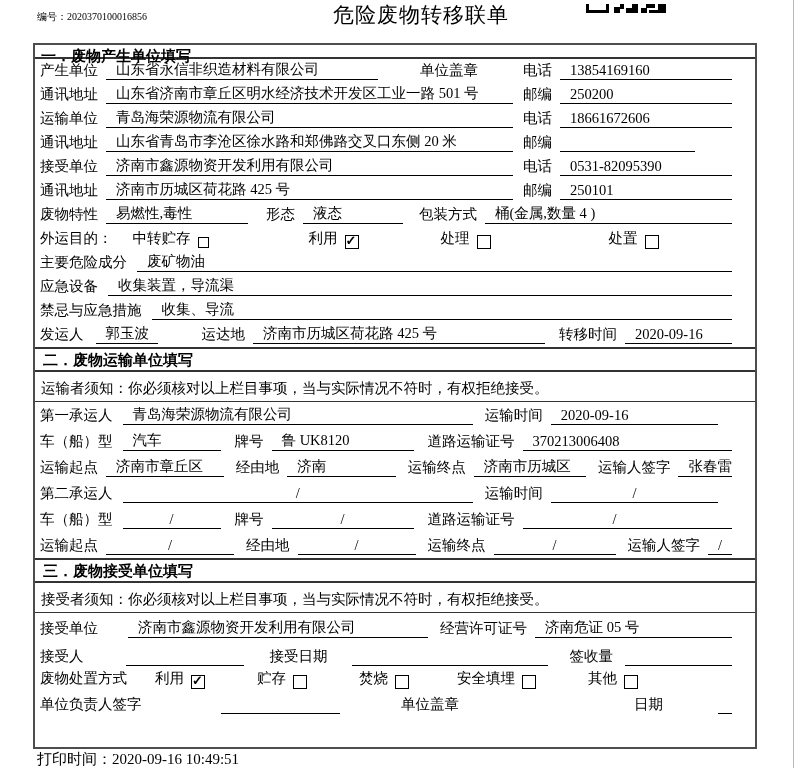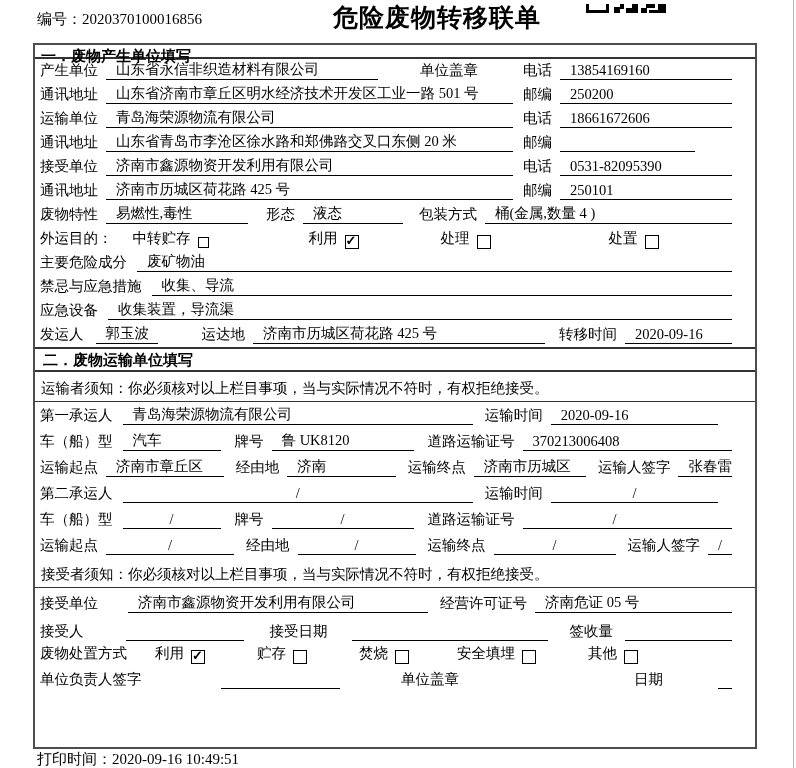--- a/index.html
+++ b/index.html
@@ -3,22 +3,22 @@
 <meta charset="utf-8">
 <style>
   html,body{margin:0;padding:0;background:#fff;}
   body{
     width:796px;height:768px;position:relative;overflow:hidden;
     font-family:"Liberation Serif","DejaVu Serif",serif;
     color:#000;font-size:14.5px;
   }
   .page-edge{position:absolute;top:0;right:2px;width:1px;height:768px;background:#b9b9b9;}
   
-  .serial{position:absolute;left:37px;top:10px;font-size:15px;white-space:nowrap;}
-  .doc-title{position:absolute;left:333px;top:1px;font-size:25px;font-weight:bold;letter-spacing:1px;white-space:nowrap;}
+  .serial{position:absolute;left:37px;top:10px;font-size:10px;white-space:nowrap;}
+  .doc-title{position:absolute;left:333px;top:1px;font-size:21px;font-weight:normal;letter-spacing:1px;white-space:nowrap;}
   .qr{position:absolute;left:586px;top:0;}
   
   .form-table{
     position:absolute;left:33px;top:43px;width:724px;height:706px;
     border:2px solid #4d4d4d;box-sizing:border-box;background:#fff;
   }
   .sec-head{
     box-sizing:border-box;height:14px;padding:2px 6px 0 6px;
     font-size:15px;font-weight:bold;border-bottom:2px solid #333;white-space:nowrap;
   }
@@ -152,27 +152,27 @@
       <span class="cb" data-checked="false"></span>
     </span>
   </div>
 
   <div class="row">
     <span class="lbl" style="margin-right:10px">主要危险成分</span>
     <span class="u grow">废矿物油</span>
   </div>
 
   <div class="row">
+    <span class="lbl" style="margin-right:10px">应急设备</span>
+    <span class="u grow">收集装置，导流渠</span>
+  </div>
+
+  <div class="row">
     <span class="lbl" style="margin-right:10px">禁忌与应急措施</span>
     <span class="u grow">收集、导流</span>
-  </div>
-
-  <div class="row">
-    <span class="lbl" style="margin-right:10px">应急设备</span>
-    <span class="u grow">收集装置，导流渠</span>
   </div>
 
   <div class="row">
     <span class="lbl" style="margin-right:12px">发运人</span>
     <span class="u" style="width:62px">郭玉波</span>
     <span class="lbl" style="margin-left:44px;margin-right:8px">运达地</span>
     <span class="u" style="width:292px">济南市历城区荷花路 425 号</span>
     <span class="lbl" style="margin-left:14px;margin-right:8px">转移时间</span>
     <span class="u grow">2020-09-16</span>
   </div>
@@ -230,20 +230,21 @@
       <span class="lbl" style="margin-left:12px;margin-right:8px">经由地</span>
       <span class="u c" style="width:118px">/</span>
       <span class="lbl" style="margin-left:12px;margin-right:8px">运输终点</span>
       <span class="u c" style="width:122px">/</span>
       <span class="lbl" style="margin-left:12px;margin-right:8px">运输人签字</span>
       <span class="u c grow">/</span>
     </div>
   </div>
 
   <div class="s3">
+    <div class="sec-head mid">三．废物接受单位填写</div>
     <div class="notice">接受者须知：你必须核对以上栏目事项，当与实际情况不符时，有权拒绝接受。</div>
 
     <div class="row row1">
       <span class="lbl" style="margin-right:30px">接受单位</span>
       <span class="u" style="width:300px">济南市鑫源物资开发利用有限公司</span>
       <span class="lbl" style="margin-left:12px;margin-right:8px">经营许可证号</span>
       <span class="u grow">济南危证 05 号</span>
     </div>
 
     <div class="row row2">

